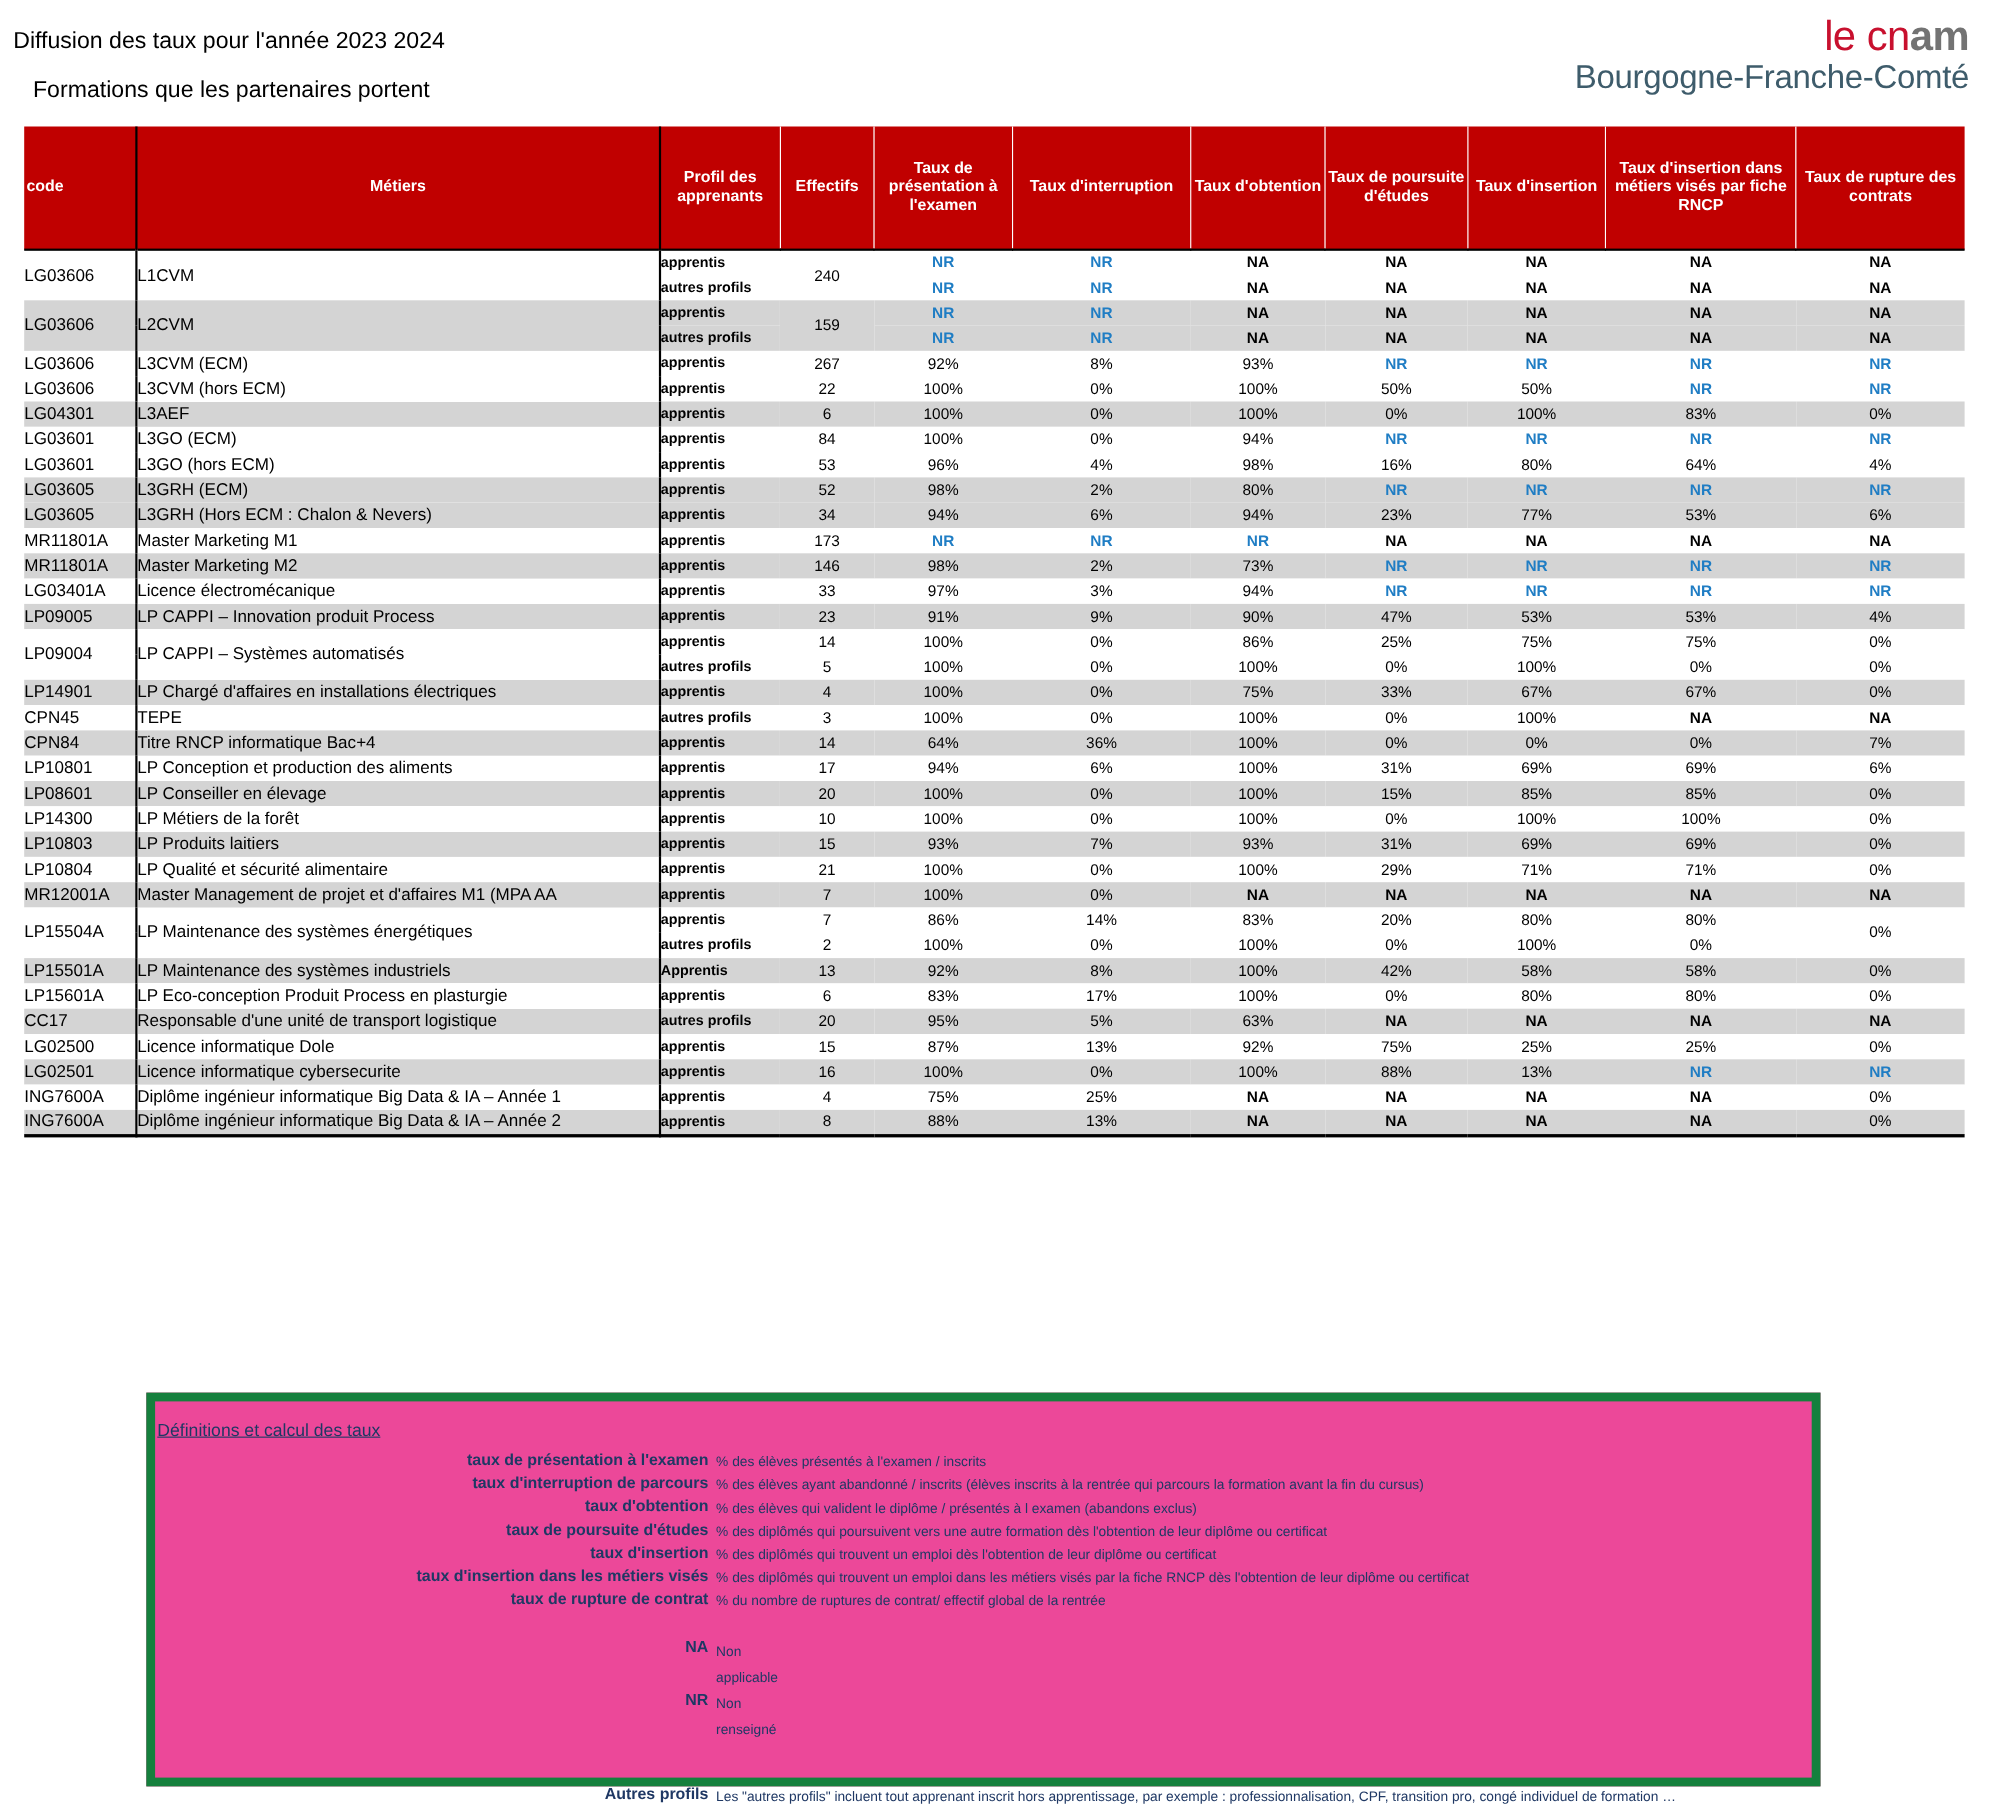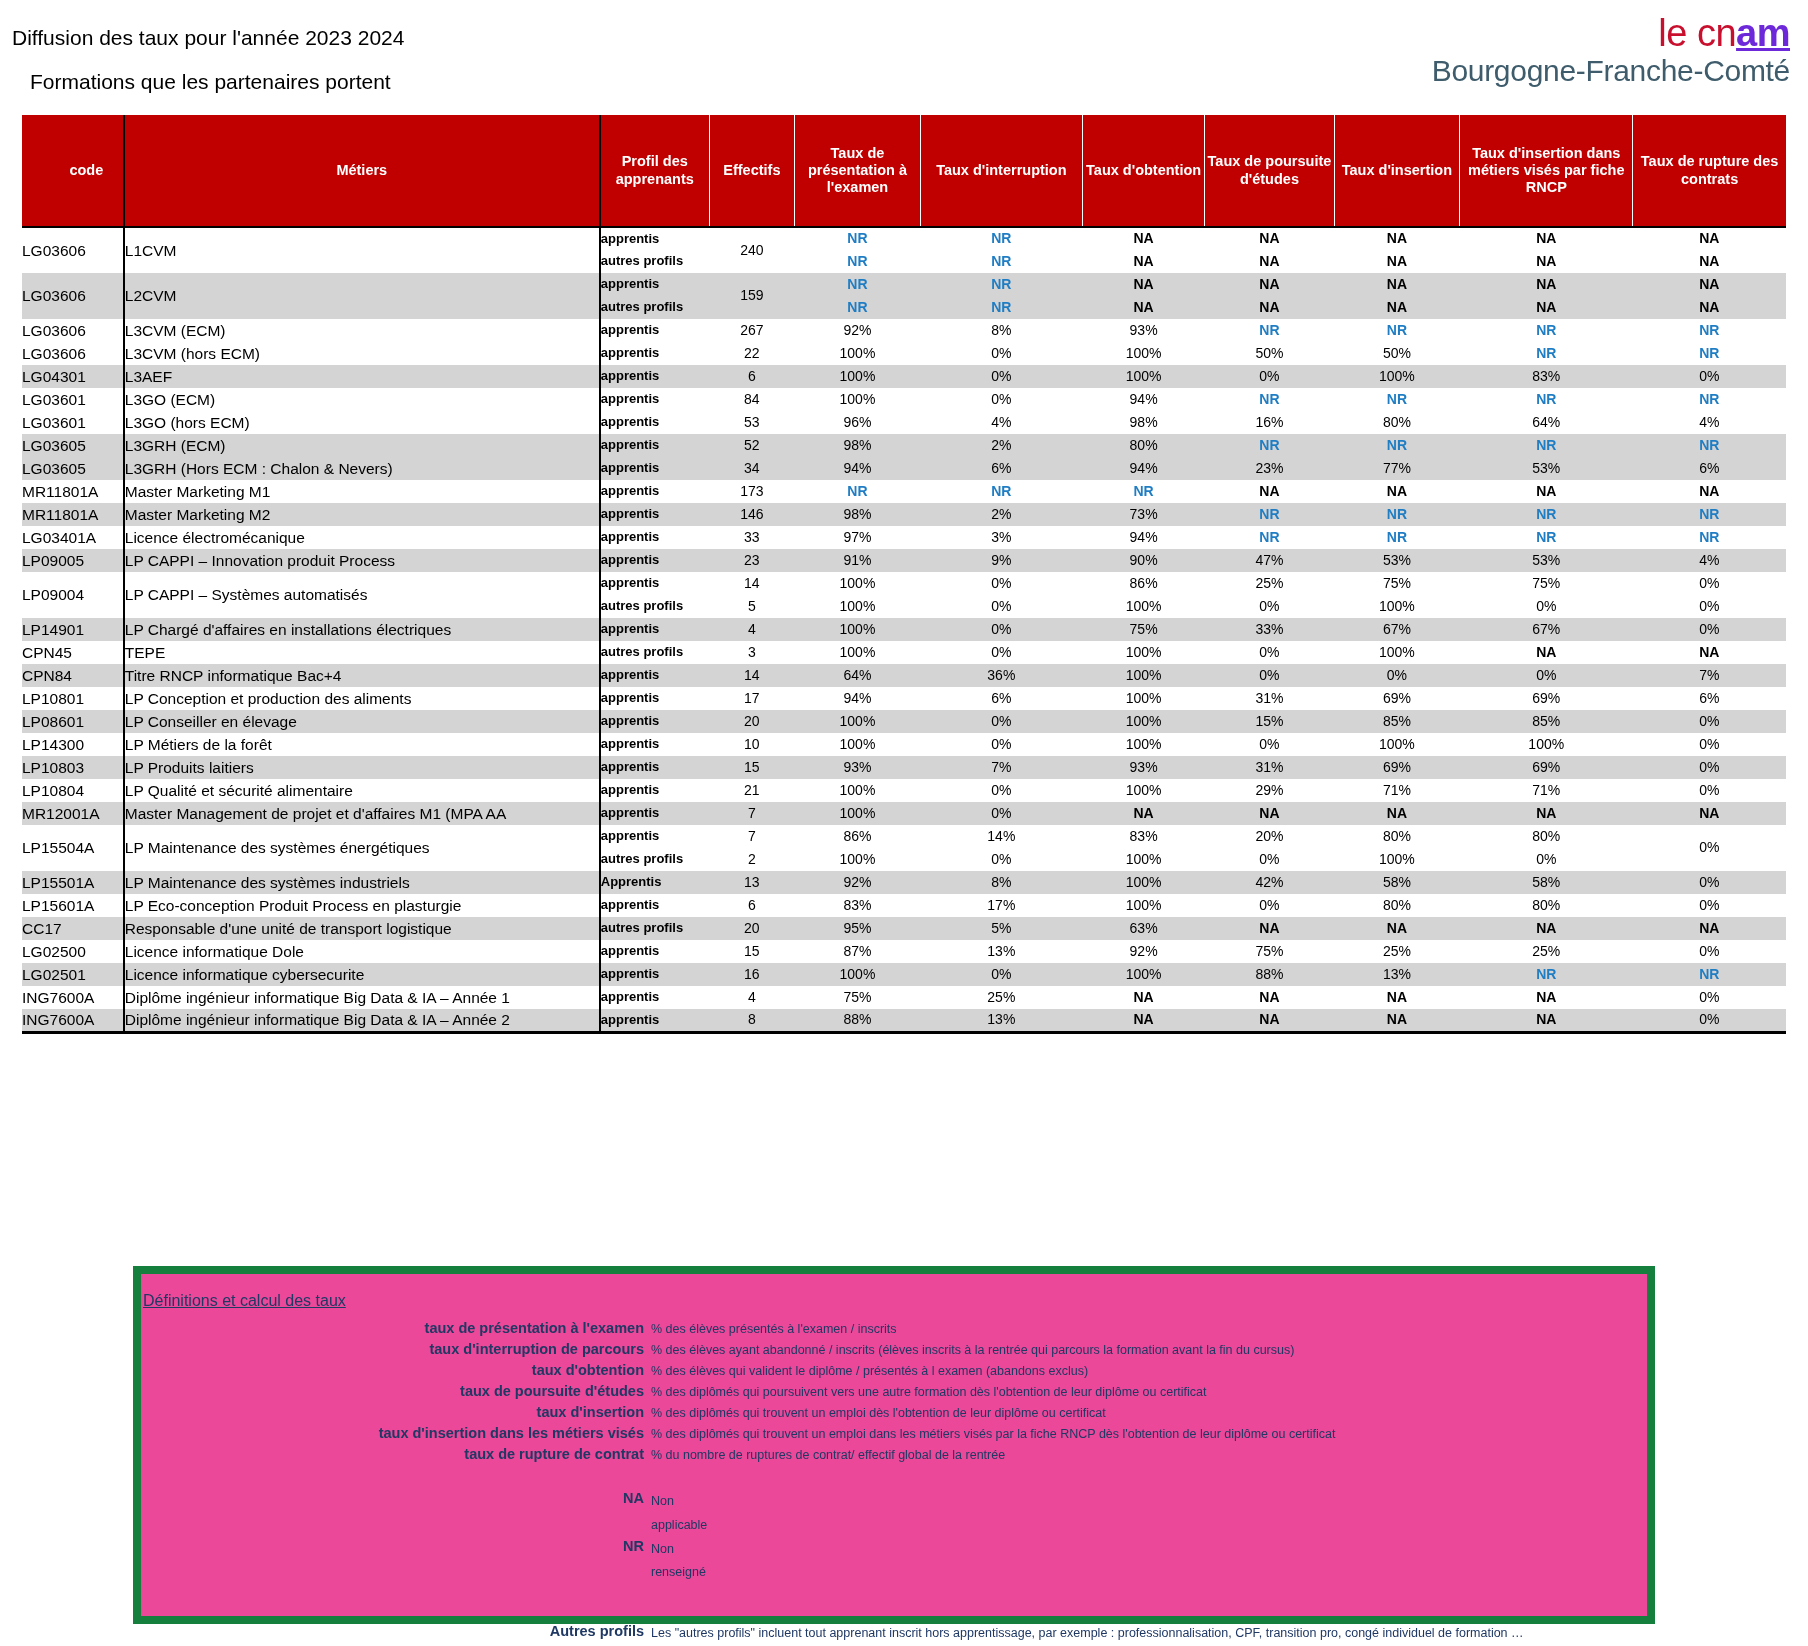--- a/index.html
+++ b/index.html
@@ -19,39 +19,39 @@
     font-size: 21px; color: #000; white-space: nowrap;
   }
   .title-2 {
     position: absolute; left: 30px; top: 70px;
     font-size: 21px; color: #000; white-space: nowrap;
   }
   .logo { position: absolute; right: 18px; top: 14px; text-align: right; }
   .logo-top { font-size: 38px; font-weight: 400; line-height: 1.0; letter-spacing: -0.5px; }
   .logo-le { color: #C8102E; font-weight: 400; }
   .logo-cn { color: #C8102E; font-weight: 400; }
-  .logo-am { color: #6d28d9; font-weight: 700; text-decoration: underline; }
+  .logo-am { color: #737373; font-weight: 700; }
   .logo-bottom {
     font-size: 30px; color: #3E5C6B; line-height: 1.15; margin-top: 2px;
     letter-spacing: -0.3px; font-weight: 400;
   }
 
   
   .tbl-wrap { position: absolute; left: 22px; top: 115px; width: 1764px; }
   table.rates { border-collapse: collapse; width: 1764px; table-layout: fixed; }
   table.rates td, table.rates th { padding: 0; }
 
   thead th {
     background: #C00000; color: #ffffff;
     font-size: 14.5px; font-weight: bold; text-align: center;
     vertical-align: middle; line-height: 1.18;
     border-left: 1.5px solid #ffffff; border-right: 1.5px solid #ffffff;
     height: 112px; padding: 2px 3px;
   }
-  thead th.first { border-left: none; text-align: center; padding-left: 28px; }
+  thead th.first { border-left: none; text-align: left; padding-left: 2px; }
   thead th.last { border-right: none; }
   thead th.sep-dark { border-left: 2px solid #000; }
 
   tbody td {
     font-size: 14.5px; border: none; vertical-align: middle;
     height: 23px; line-height: 1.1;
   }
   tr.band-a td { background: #ffffff; }
   tr.band-b td { background: #D4D4D4; }
   td.code { font-size: 15.5px; padding-left: 8px; text-align: left; white-space: nowrap; }

